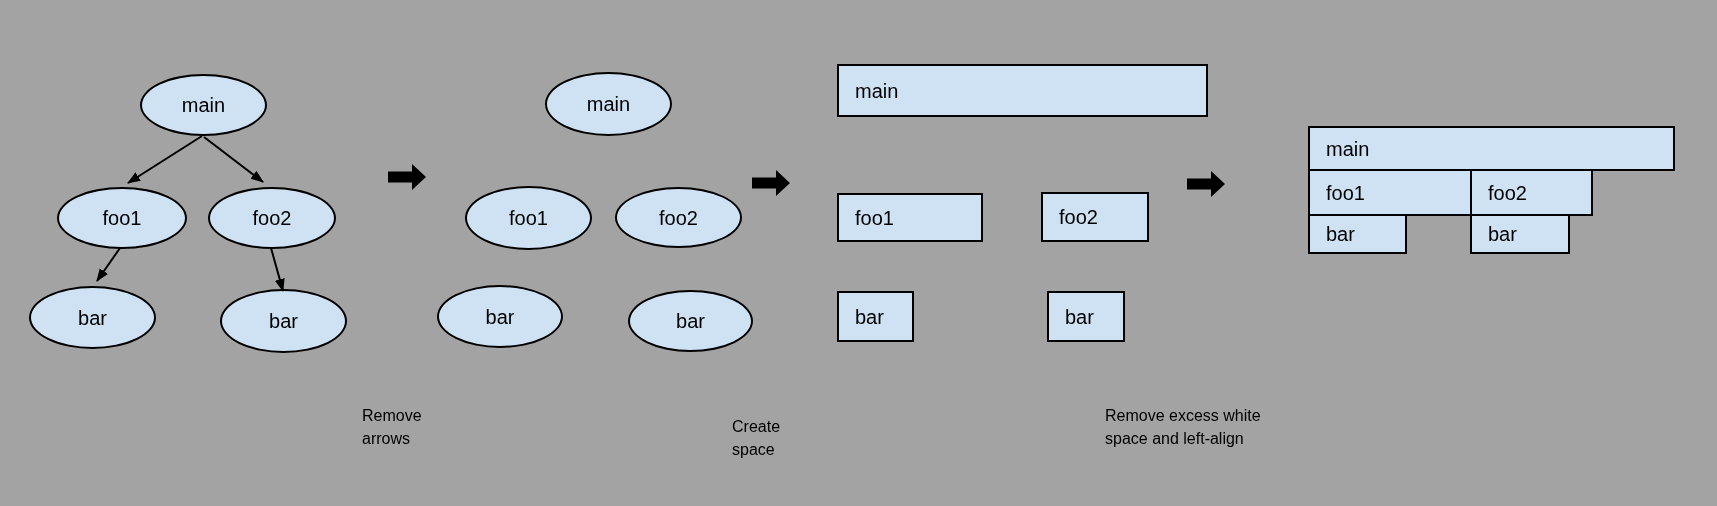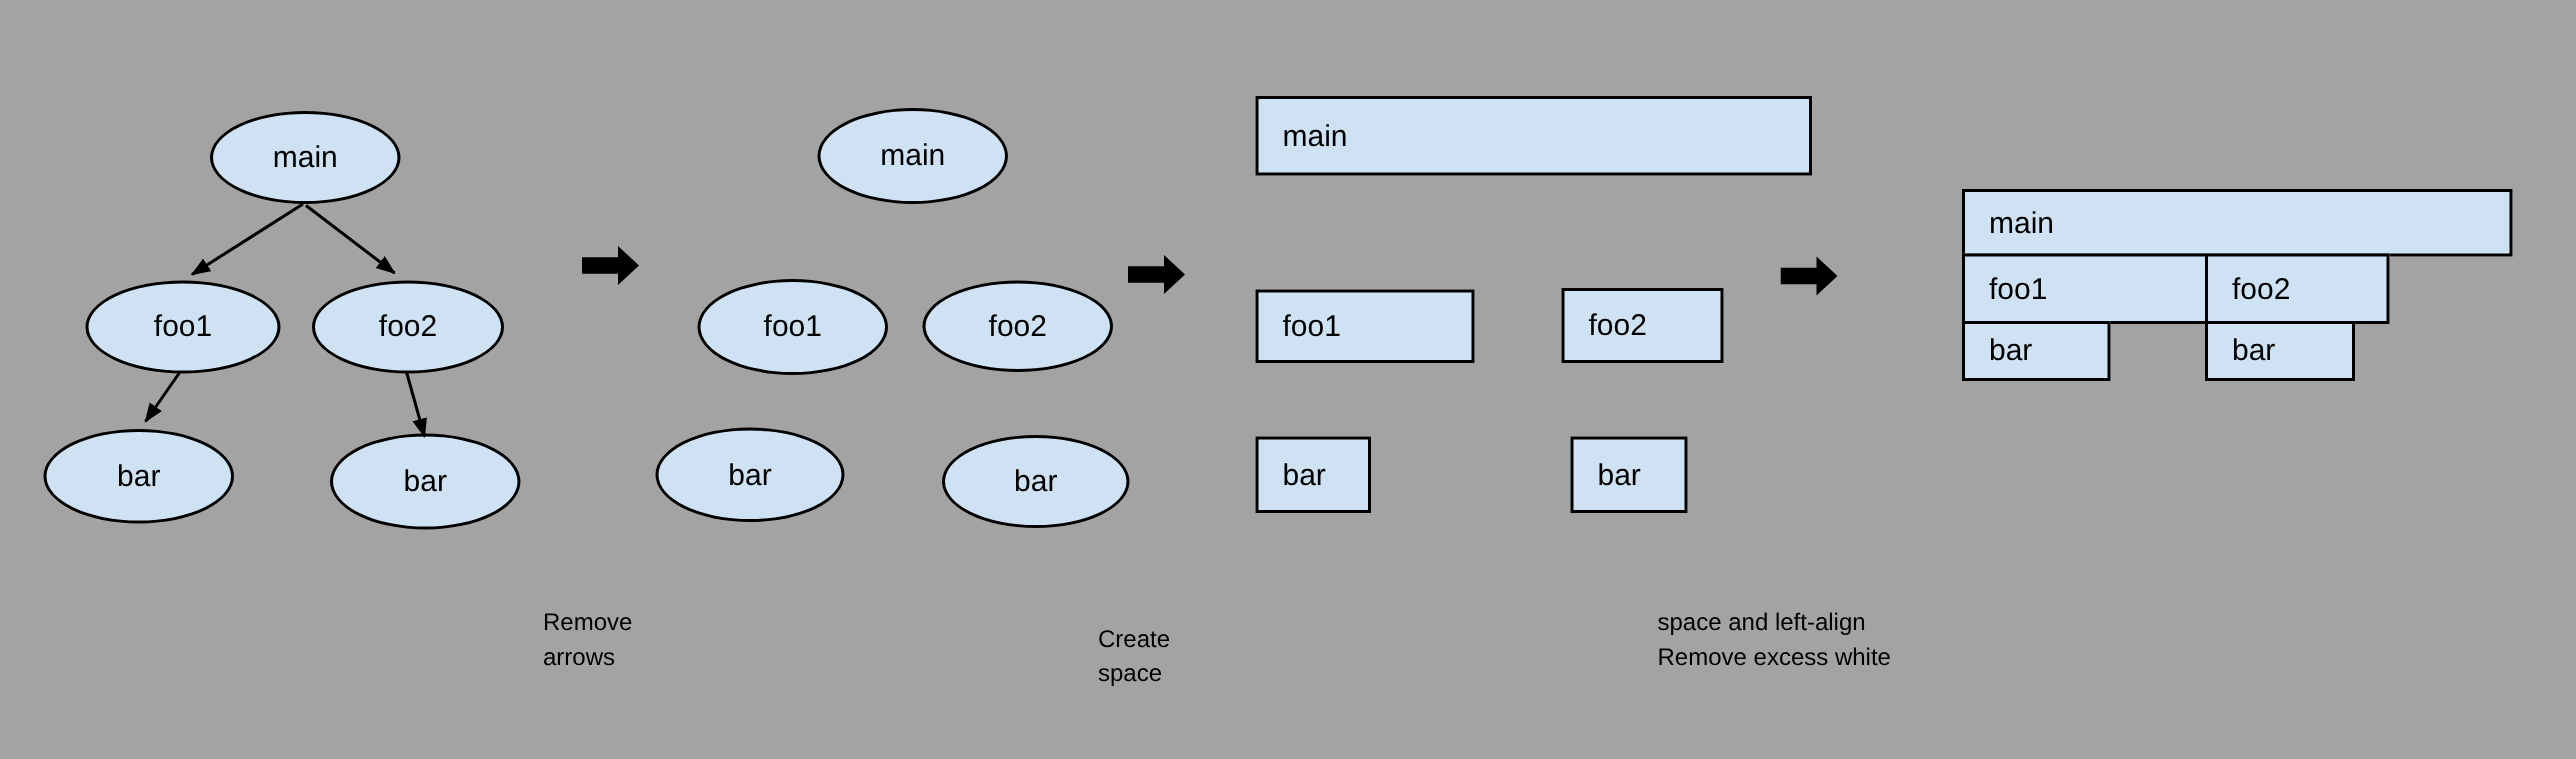--- a/index.html
+++ b/index.html
@@ -103,17 +103,17 @@
 
   <div class="caption" style="left:362px; top:404px;">
     <div>Remove</div>
     <div>arrows</div>
   </div>
   <div class="caption" style="left:732px; top:404px;margin-top:11px;">
     <div>Create</div>
     <div>space</div>
   </div>
   <div class="caption" style="left:1105px; top:404px;">
+    <div>Remove excess white</div>
     <div>space and left-align</div>
-    <div>Remove excess white</div>
   </div>
 
 </div>
 
 </body></html>

